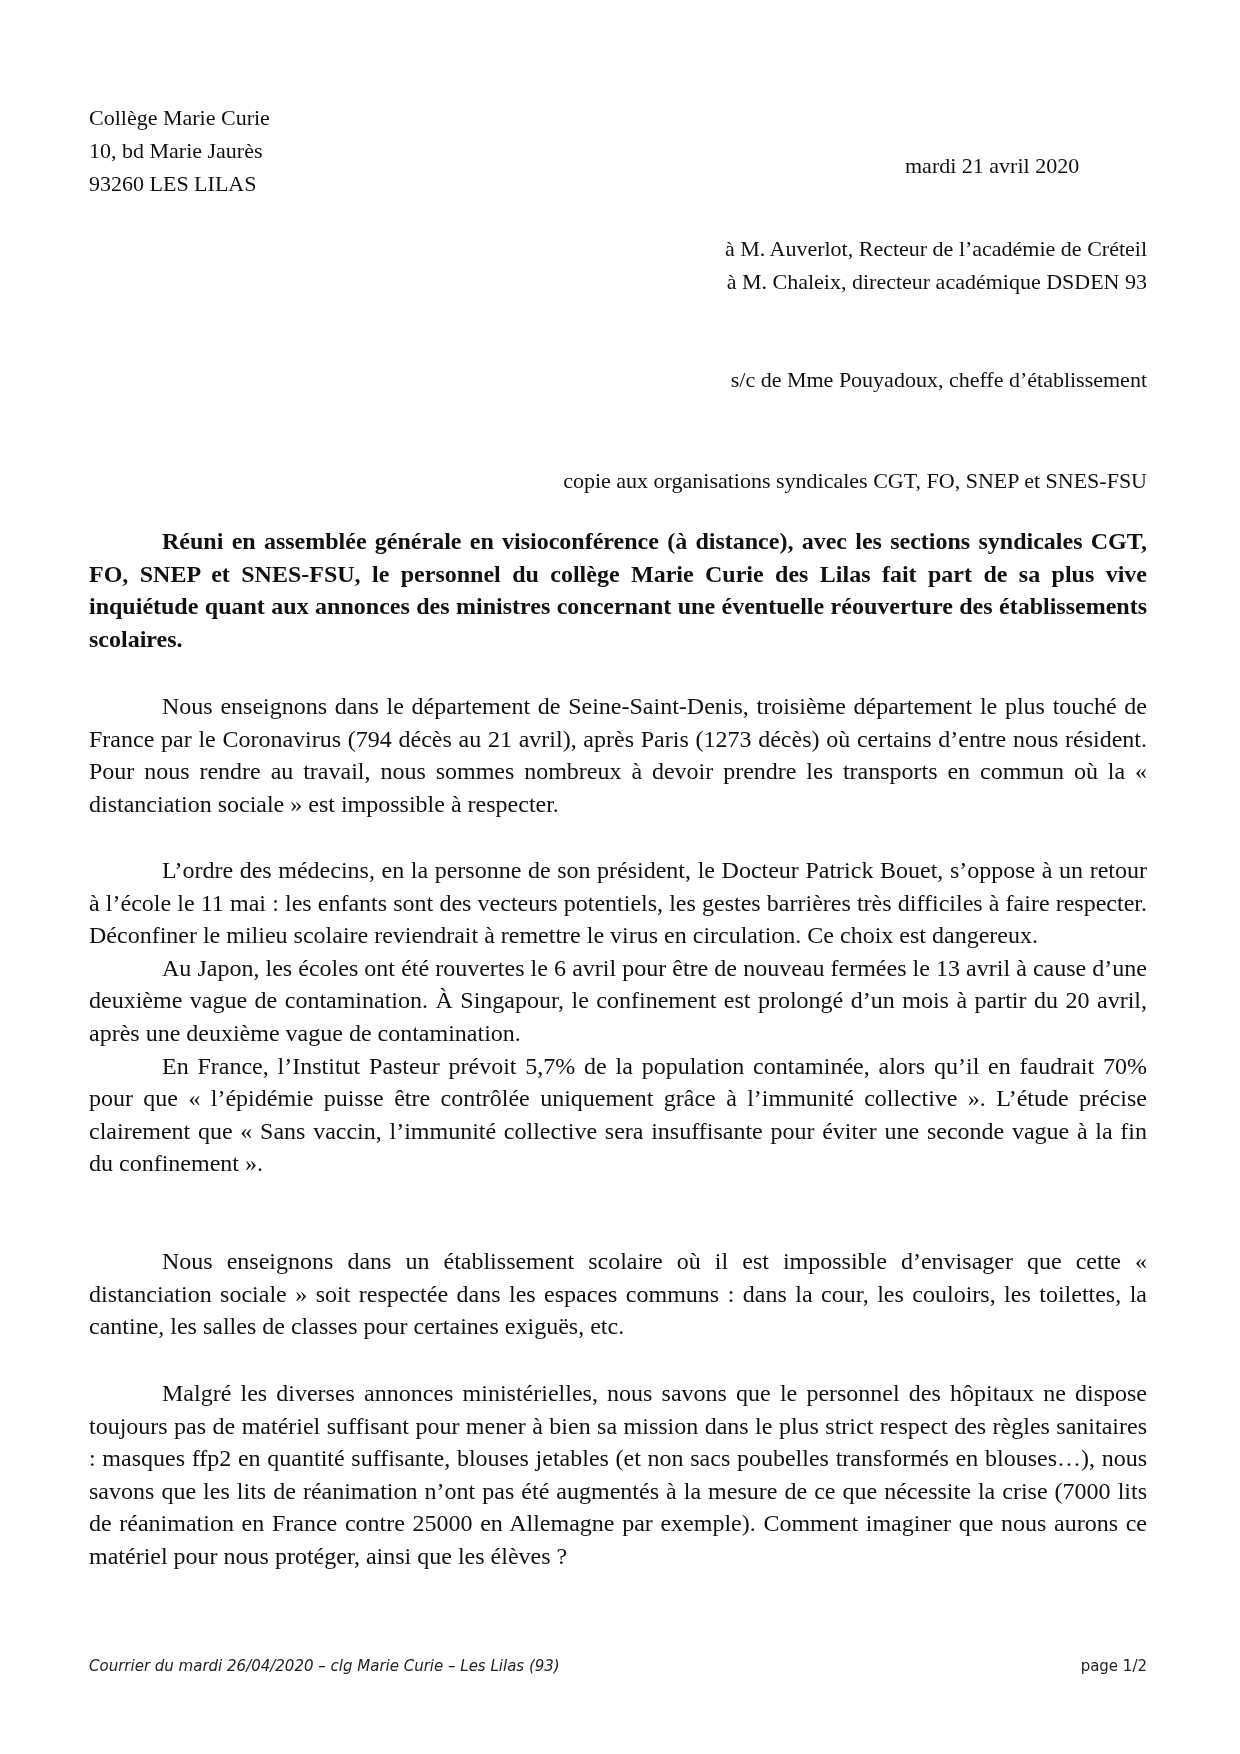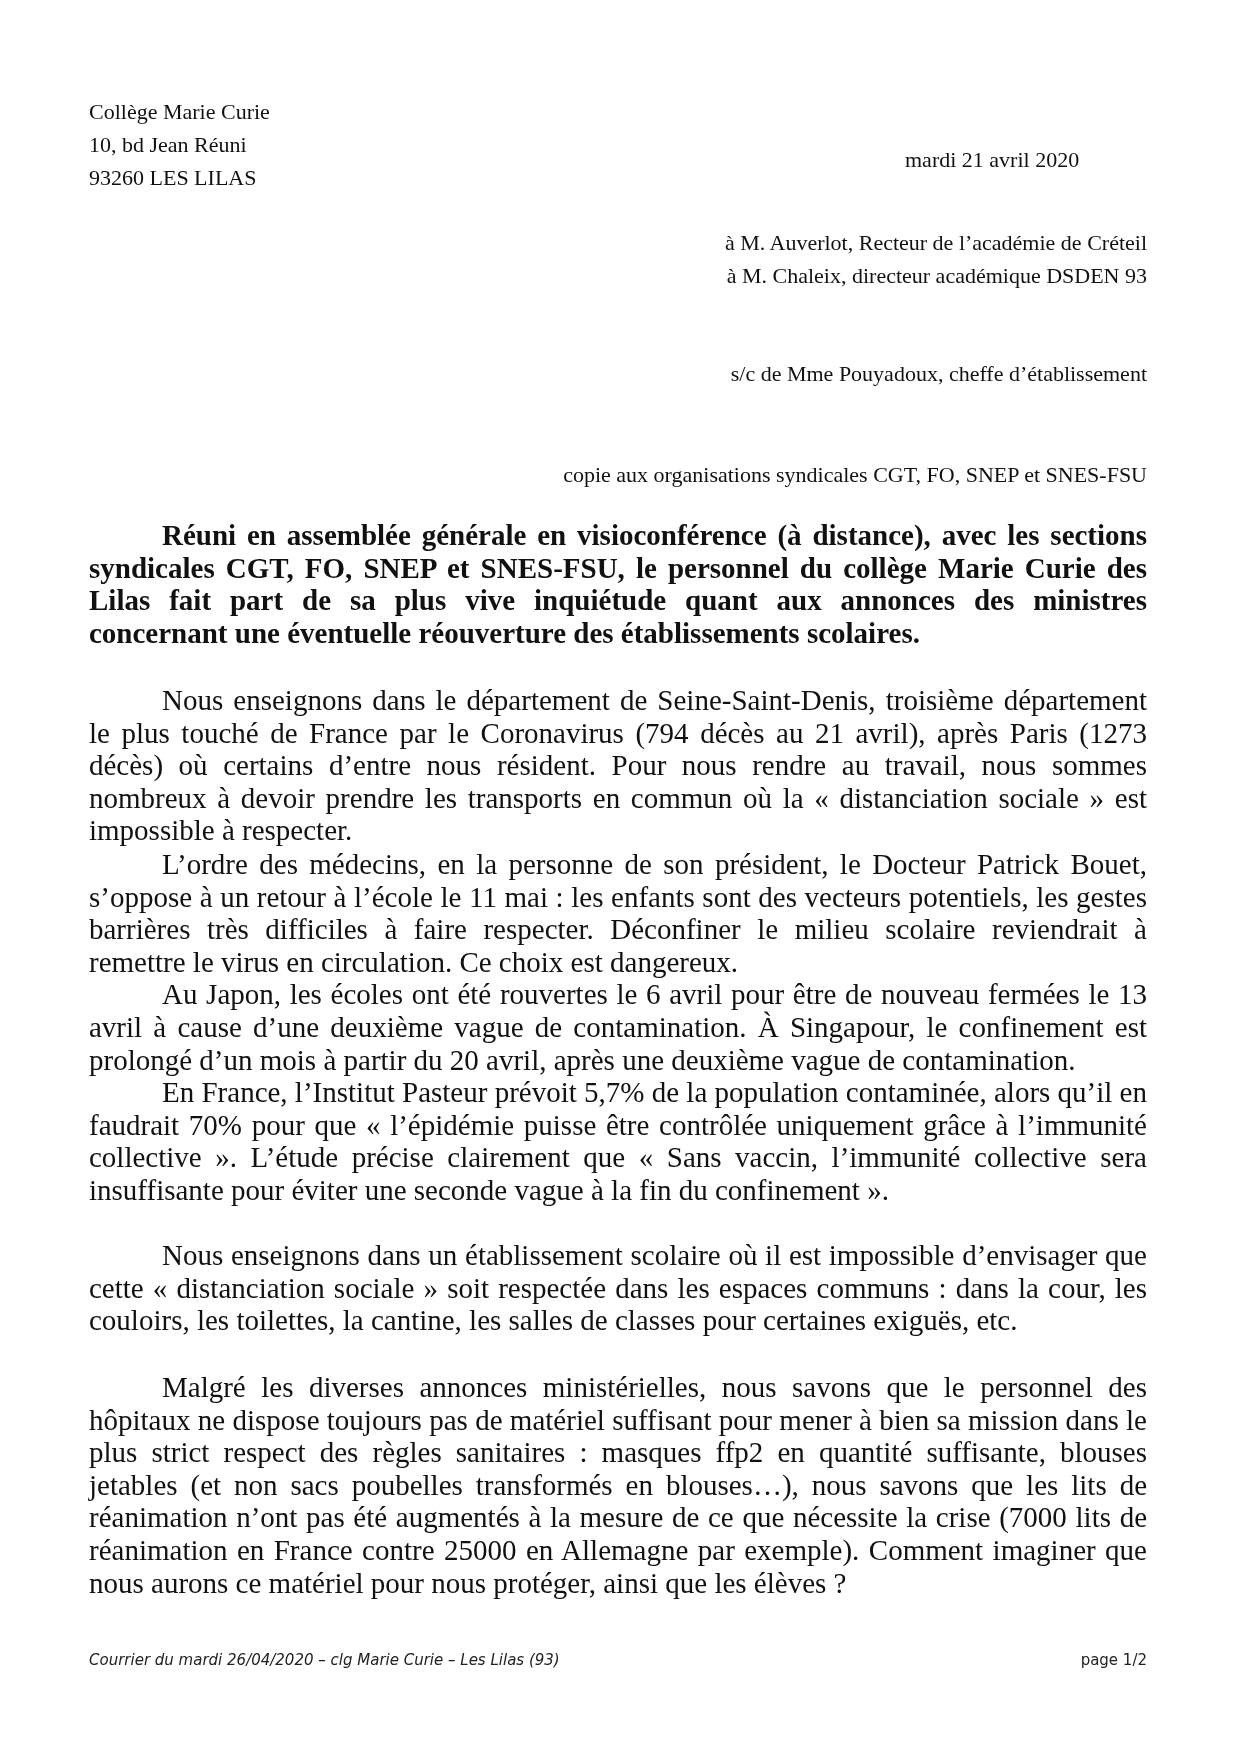--- a/index.html
+++ b/index.html
@@ -10,21 +10,21 @@
     body {
       width: 1240px;
       height: 1754px;
       position: relative;
       overflow: hidden;
       font-family: "Liberation Serif", serif;
       color: #111111;
     }
     .page {
       position: absolute;
-      left: 0; top: 7px;
+      left: 0; top: 13px;
       width: 1240px;
       height: 1260px;
     }
     .sender {
       position: absolute;
       left: 89px;
       top: 88px;
       font-size: 22px;
       line-height: 33px;
     }
@@ -63,21 +63,21 @@
       text-align: right;
       font-size: 22px;
       line-height: 33px;
       white-space: nowrap;
       margin-top: 36px;
     }
     .body-text {
       position: absolute;
       left: 89px;
       width: 1058px;
-      font-size: 29px;
+      font-size: 24px;
       line-height: 32.6px;
       text-align: justify;
       font-stretch: condensed;
     }
     .body-text p {
       margin: 0;
       text-indent: 73px;
     }
     .intro {
       top: 512px;
@@ -111,21 +111,21 @@
       white-space: nowrap;
     }
   </style>
 </head>
 <body>
 
 <div class="page">
 
   <div class="sender">
     <div>Collège Marie Curie</div>
-    <div>10, bd Jean Réuni</div>
+    <div>10, bd Marie Jaurès</div>
     <div>93260 LES LILAS</div>
   </div>
 
   <div class="date">mardi 21 avril 2020</div>
 
   <div class="recipients">
     <div>à M. Auverlot, Recteur de l’académie de Créteil</div>
     <div>à M. Chaleix, directeur académique DSDEN 93</div>
   </div>
 

